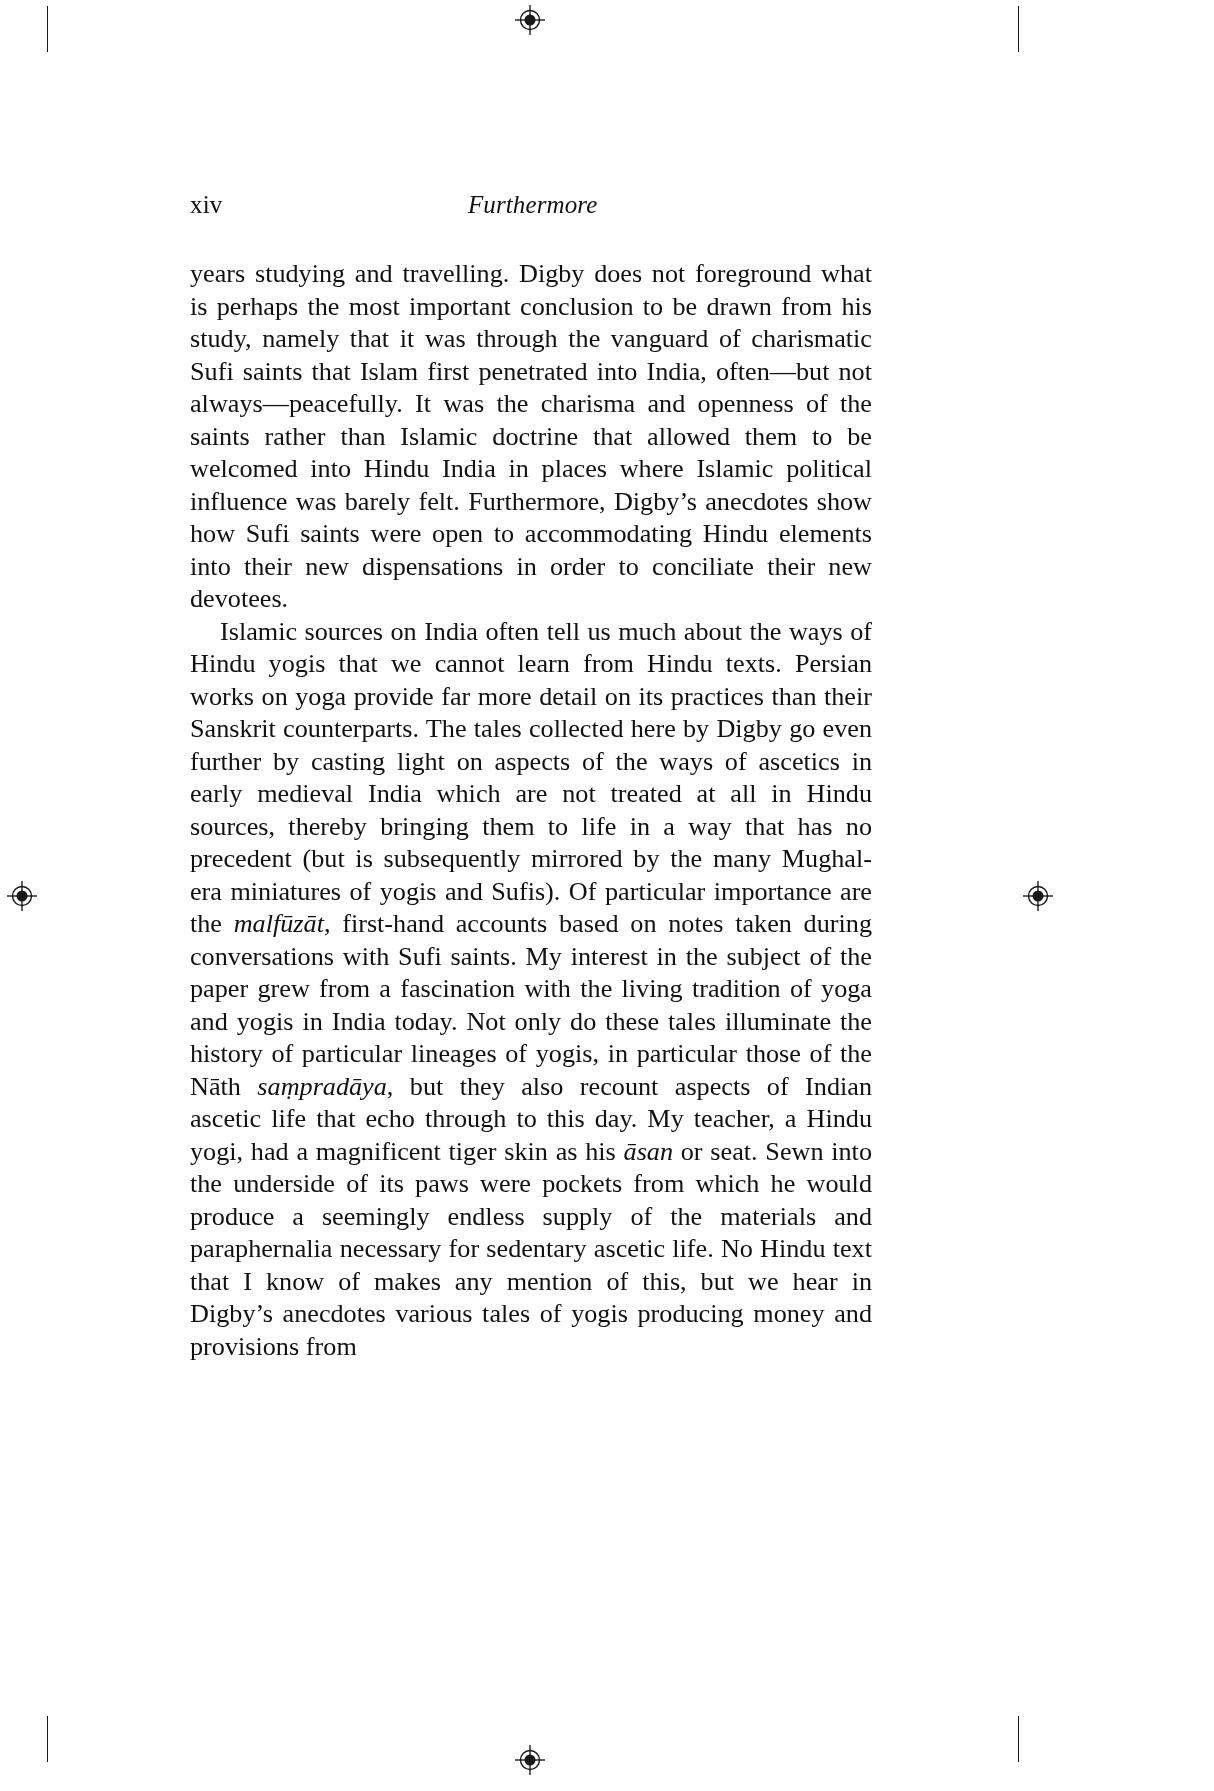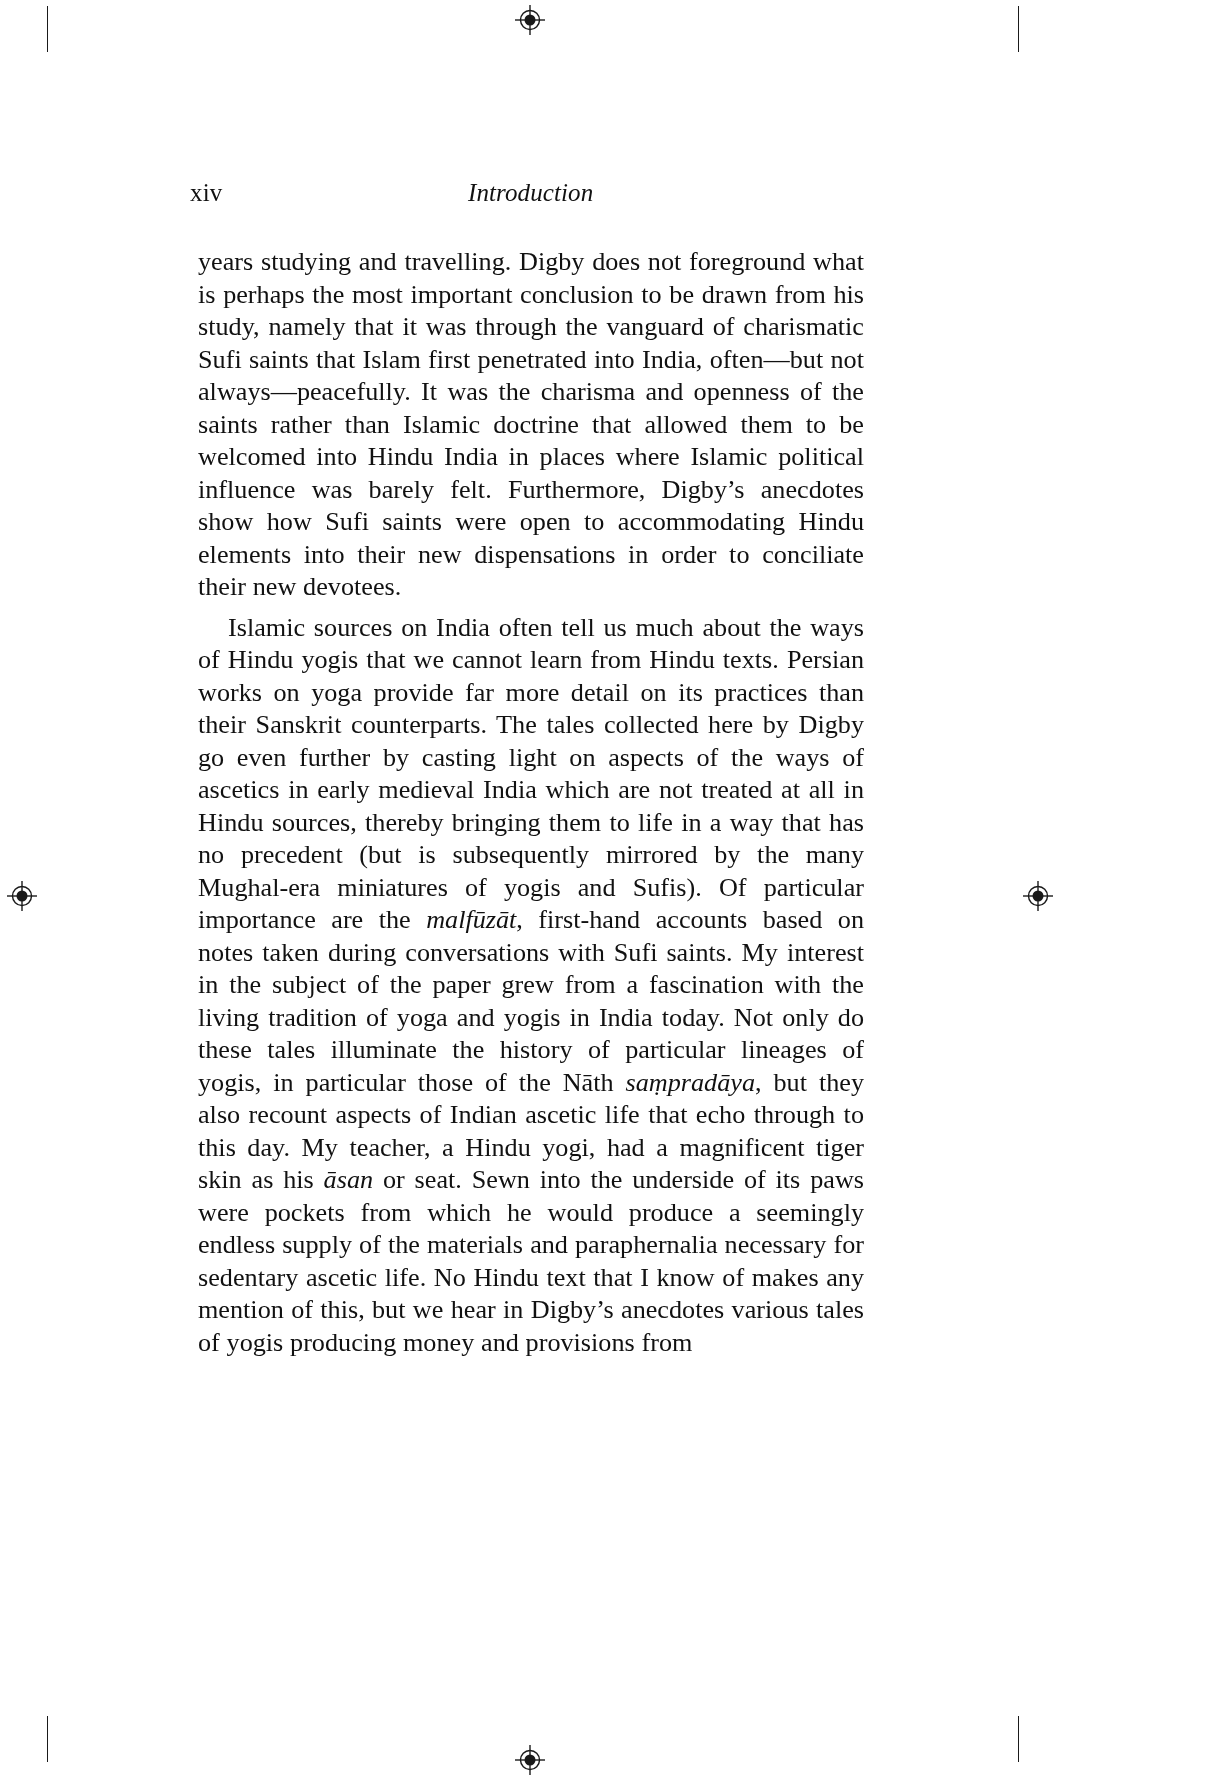--- a/index.html
+++ b/index.html
@@ -47,37 +47,37 @@
   .content {
     position: absolute;
     left: 190px;
     top: 178px;
     width: 682px;
   }
 
   .running-head {
     display: flex;
     align-items: baseline;
-    margin: 0 0 38px 0;
+    margin: 12px 0 38px 0;
     font-size: 25px;
     line-height: 1.2;
   }
   .folio {
     font-style: normal;
     width: 278px;
     flex: 0 0 278px;
     letter-spacing: 0.2px;
   }
   .head-title {
     font-style: italic;
     letter-spacing: 0.1px;
   }
 
   .body-par {
-    margin: 8px;
+    margin: 0;
     font-size: 26.2px;
     line-height: 32.5px;
     text-align: justify;
     text-justify: inter-word;
     word-spacing: 0.2px;
     hyphens: none;
   }
   .body-par.indent { text-indent: 30px; }
 
   .it { font-style: italic; font-family: Liberation Serif, serif; }
@@ -125,20 +125,20 @@
       <circle cx="16" cy="16" r="5.5" fill="#1a1a1a"></circle>
       <line x1="16" y1="1" x2="16" y2="31" stroke="#1a1a1a" stroke-width="1.4"></line>
       <line x1="1" y1="16" x2="31" y2="16" stroke="#1a1a1a" stroke-width="1.4"></line>
     </svg>
   </div>
 
   <div class="content">
 
     <div class="running-head">
       <span class="folio">xiv</span>
-      <span class="head-title">Introduction</span>
+      <span class="head-title">Furthermore</span>
     </div>
 
     <p class="body-par"><span>years studying and travelling. Digby does not foreground what is perhaps the most important conclusion to be drawn from his study, namely that it was through the vanguard of charismatic Sufi saints that Islam first penetrated into India, often—but not always—peacefully. It was the charisma and openness of the saints rather than Islamic doctrine that allowed them to be welcomed into Hindu India in places where Islamic political influence was barely felt. Furthermore, Digby’s anecdotes show how Sufi saints were open to accommodating Hindu elements into their new dispensations in order to conciliate their new devotees.</span></p>
     <p class="body-par indent"><span>Islamic sources on India often tell us much about the ways of Hindu yogis that we cannot learn from Hindu texts. Persian works on yoga provide far more detail on its practices than their Sanskrit counterparts. The tales collected here by Digby go even further by casting light on aspects of the ways of ascetics in early medieval India which are not treated at all in Hindu sources, thereby bringing them to life in a way that has no precedent (but is subsequently mirrored by the many Mughal-era miniatures of yogis and Sufis). Of particular importance are the </span><span class="it">malfūzāt</span><span>, first-hand accounts based on notes taken during conversations with Sufi saints. My interest in the subject of the paper grew from a fascination with the living tradition of yoga and yogis in India today. Not only do these tales illuminate the history of particular lineages of yogis, in particular those of the Nāth </span><span class="it">saṃpradāya</span><span>, but they also recount aspects of Indian ascetic life that echo through to this day. My teacher, a Hindu yogi, had a magnificent tiger skin as his </span><span class="it">āsan</span><span> or seat. Sewn into the underside of its paws were pockets from which he would produce a seemingly endless supply of the materials and paraphernalia necessary for sedentary ascetic life. No Hindu text that I know of makes any mention of this, but we hear in Digby’s anecdotes various tales of yogis producing money and provisions from</span></p>
 
   </div>
 </div>
 
 </body></html>

